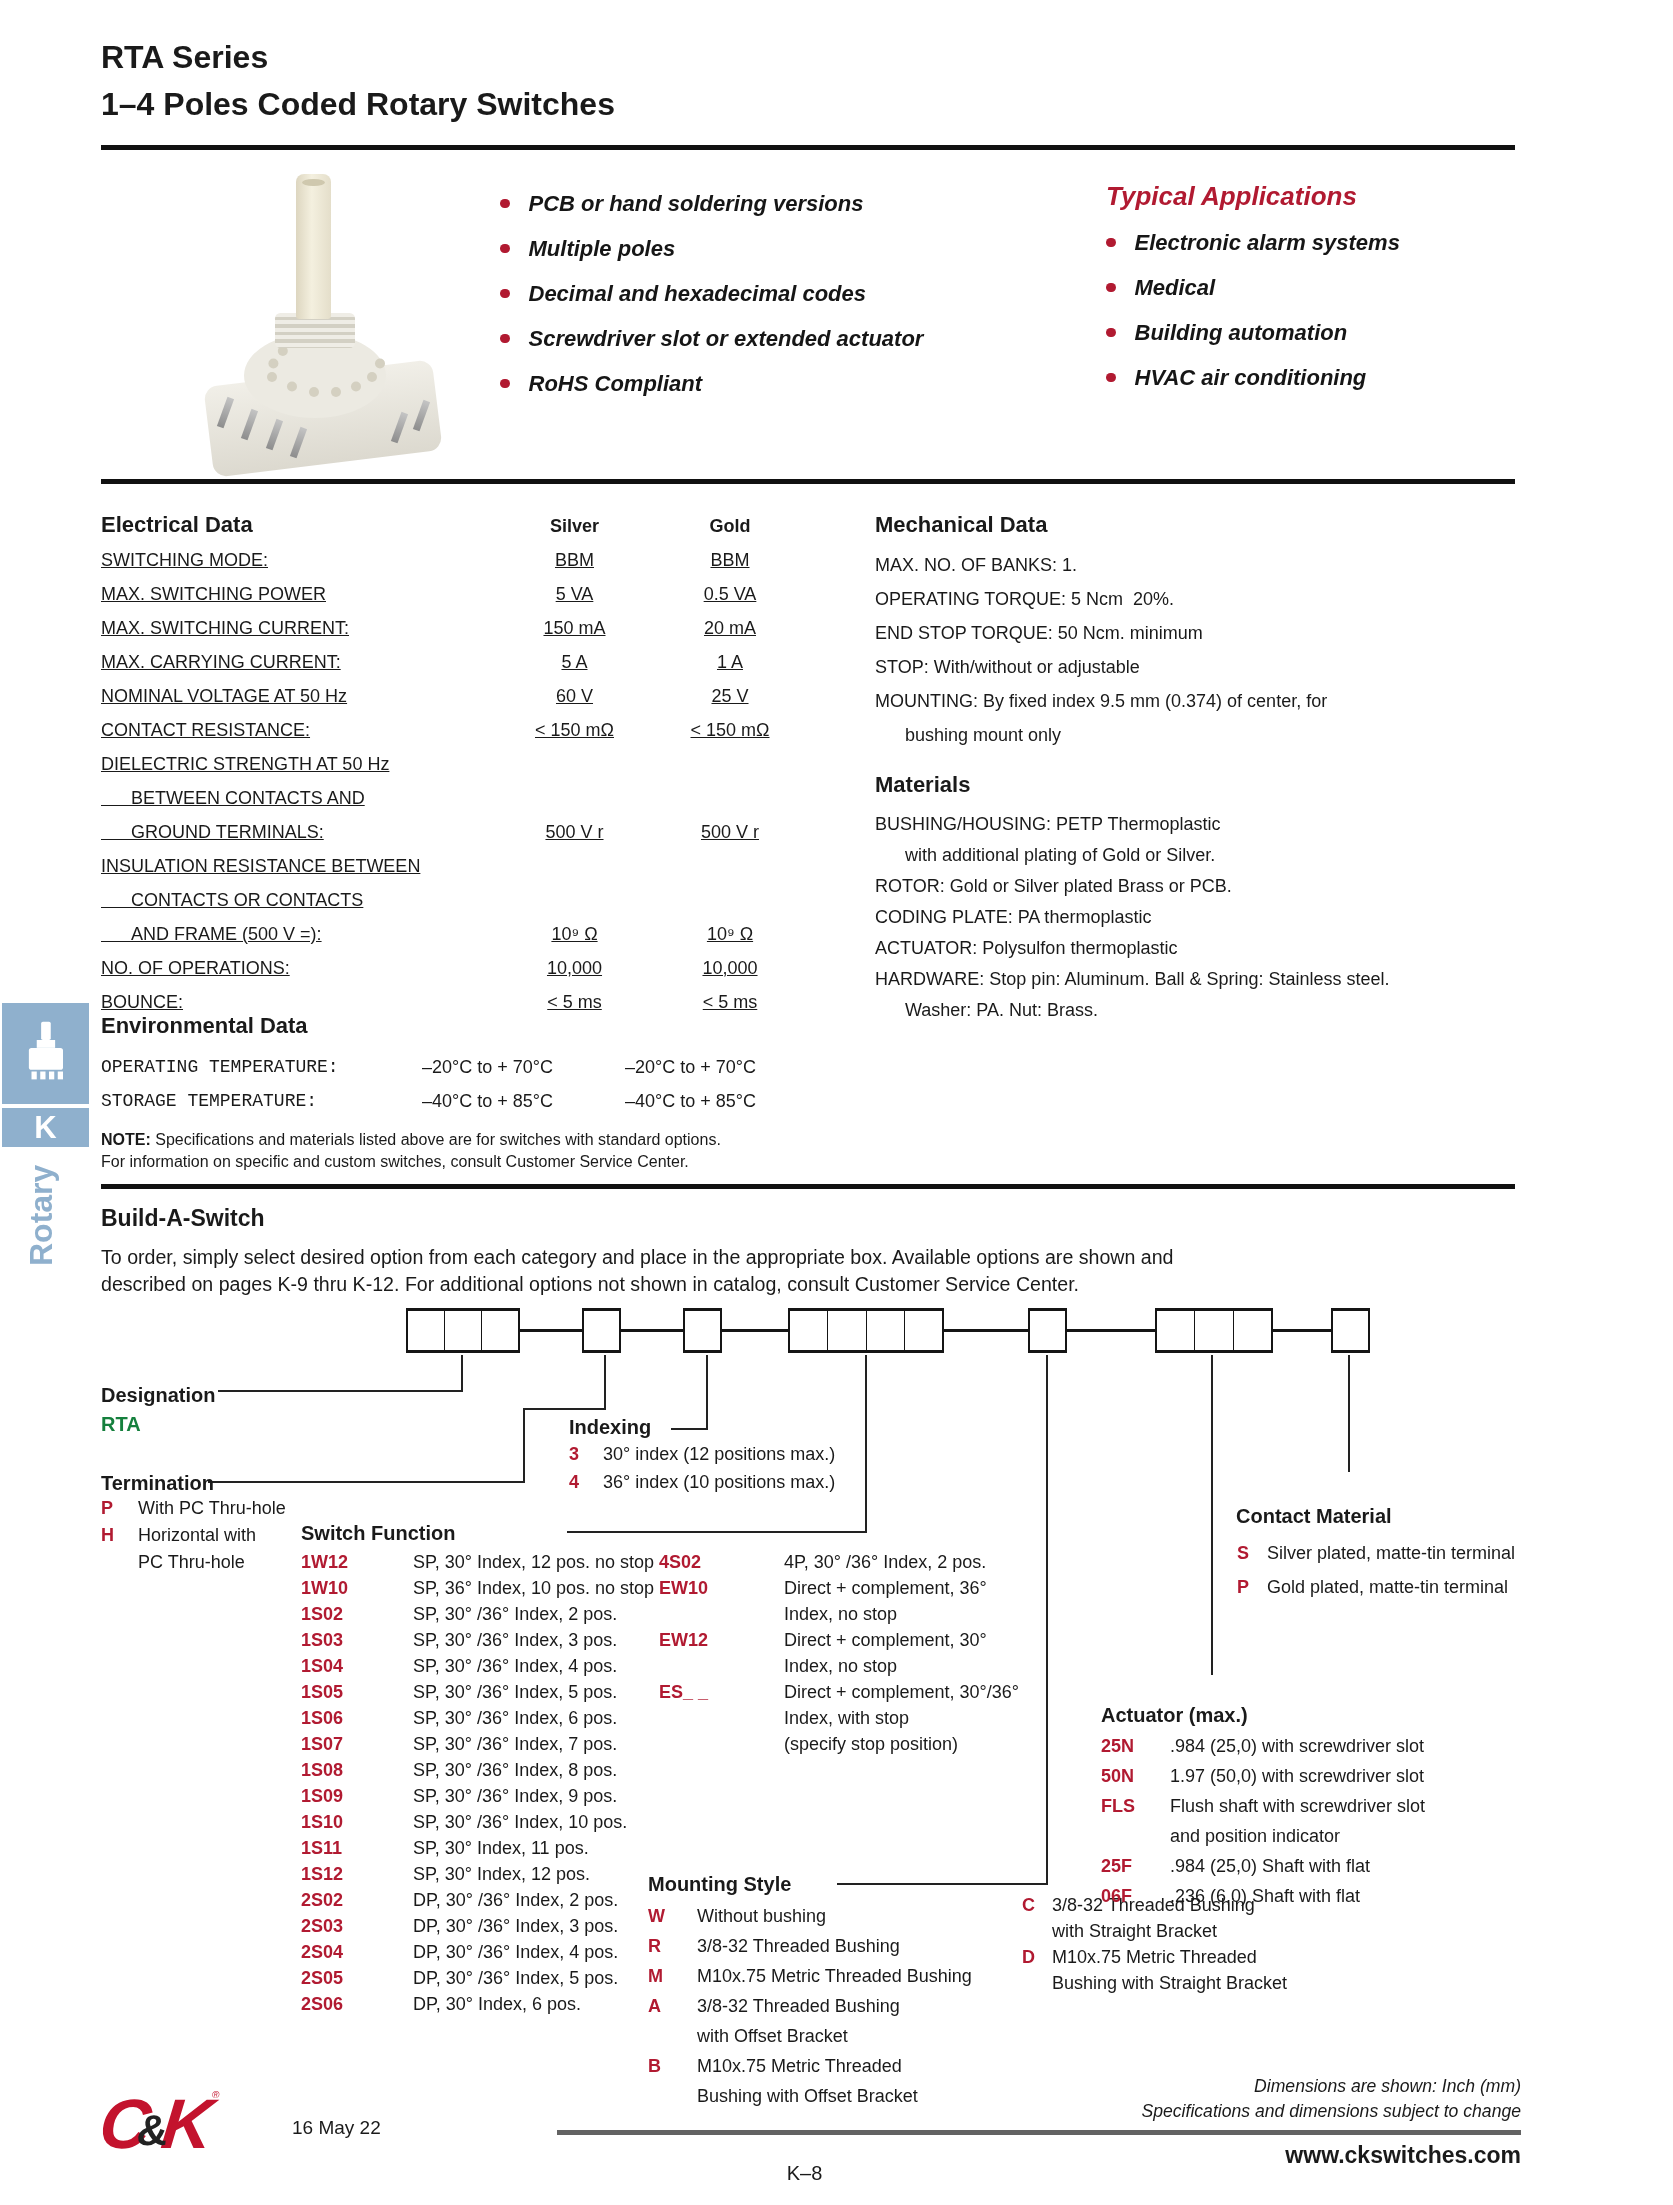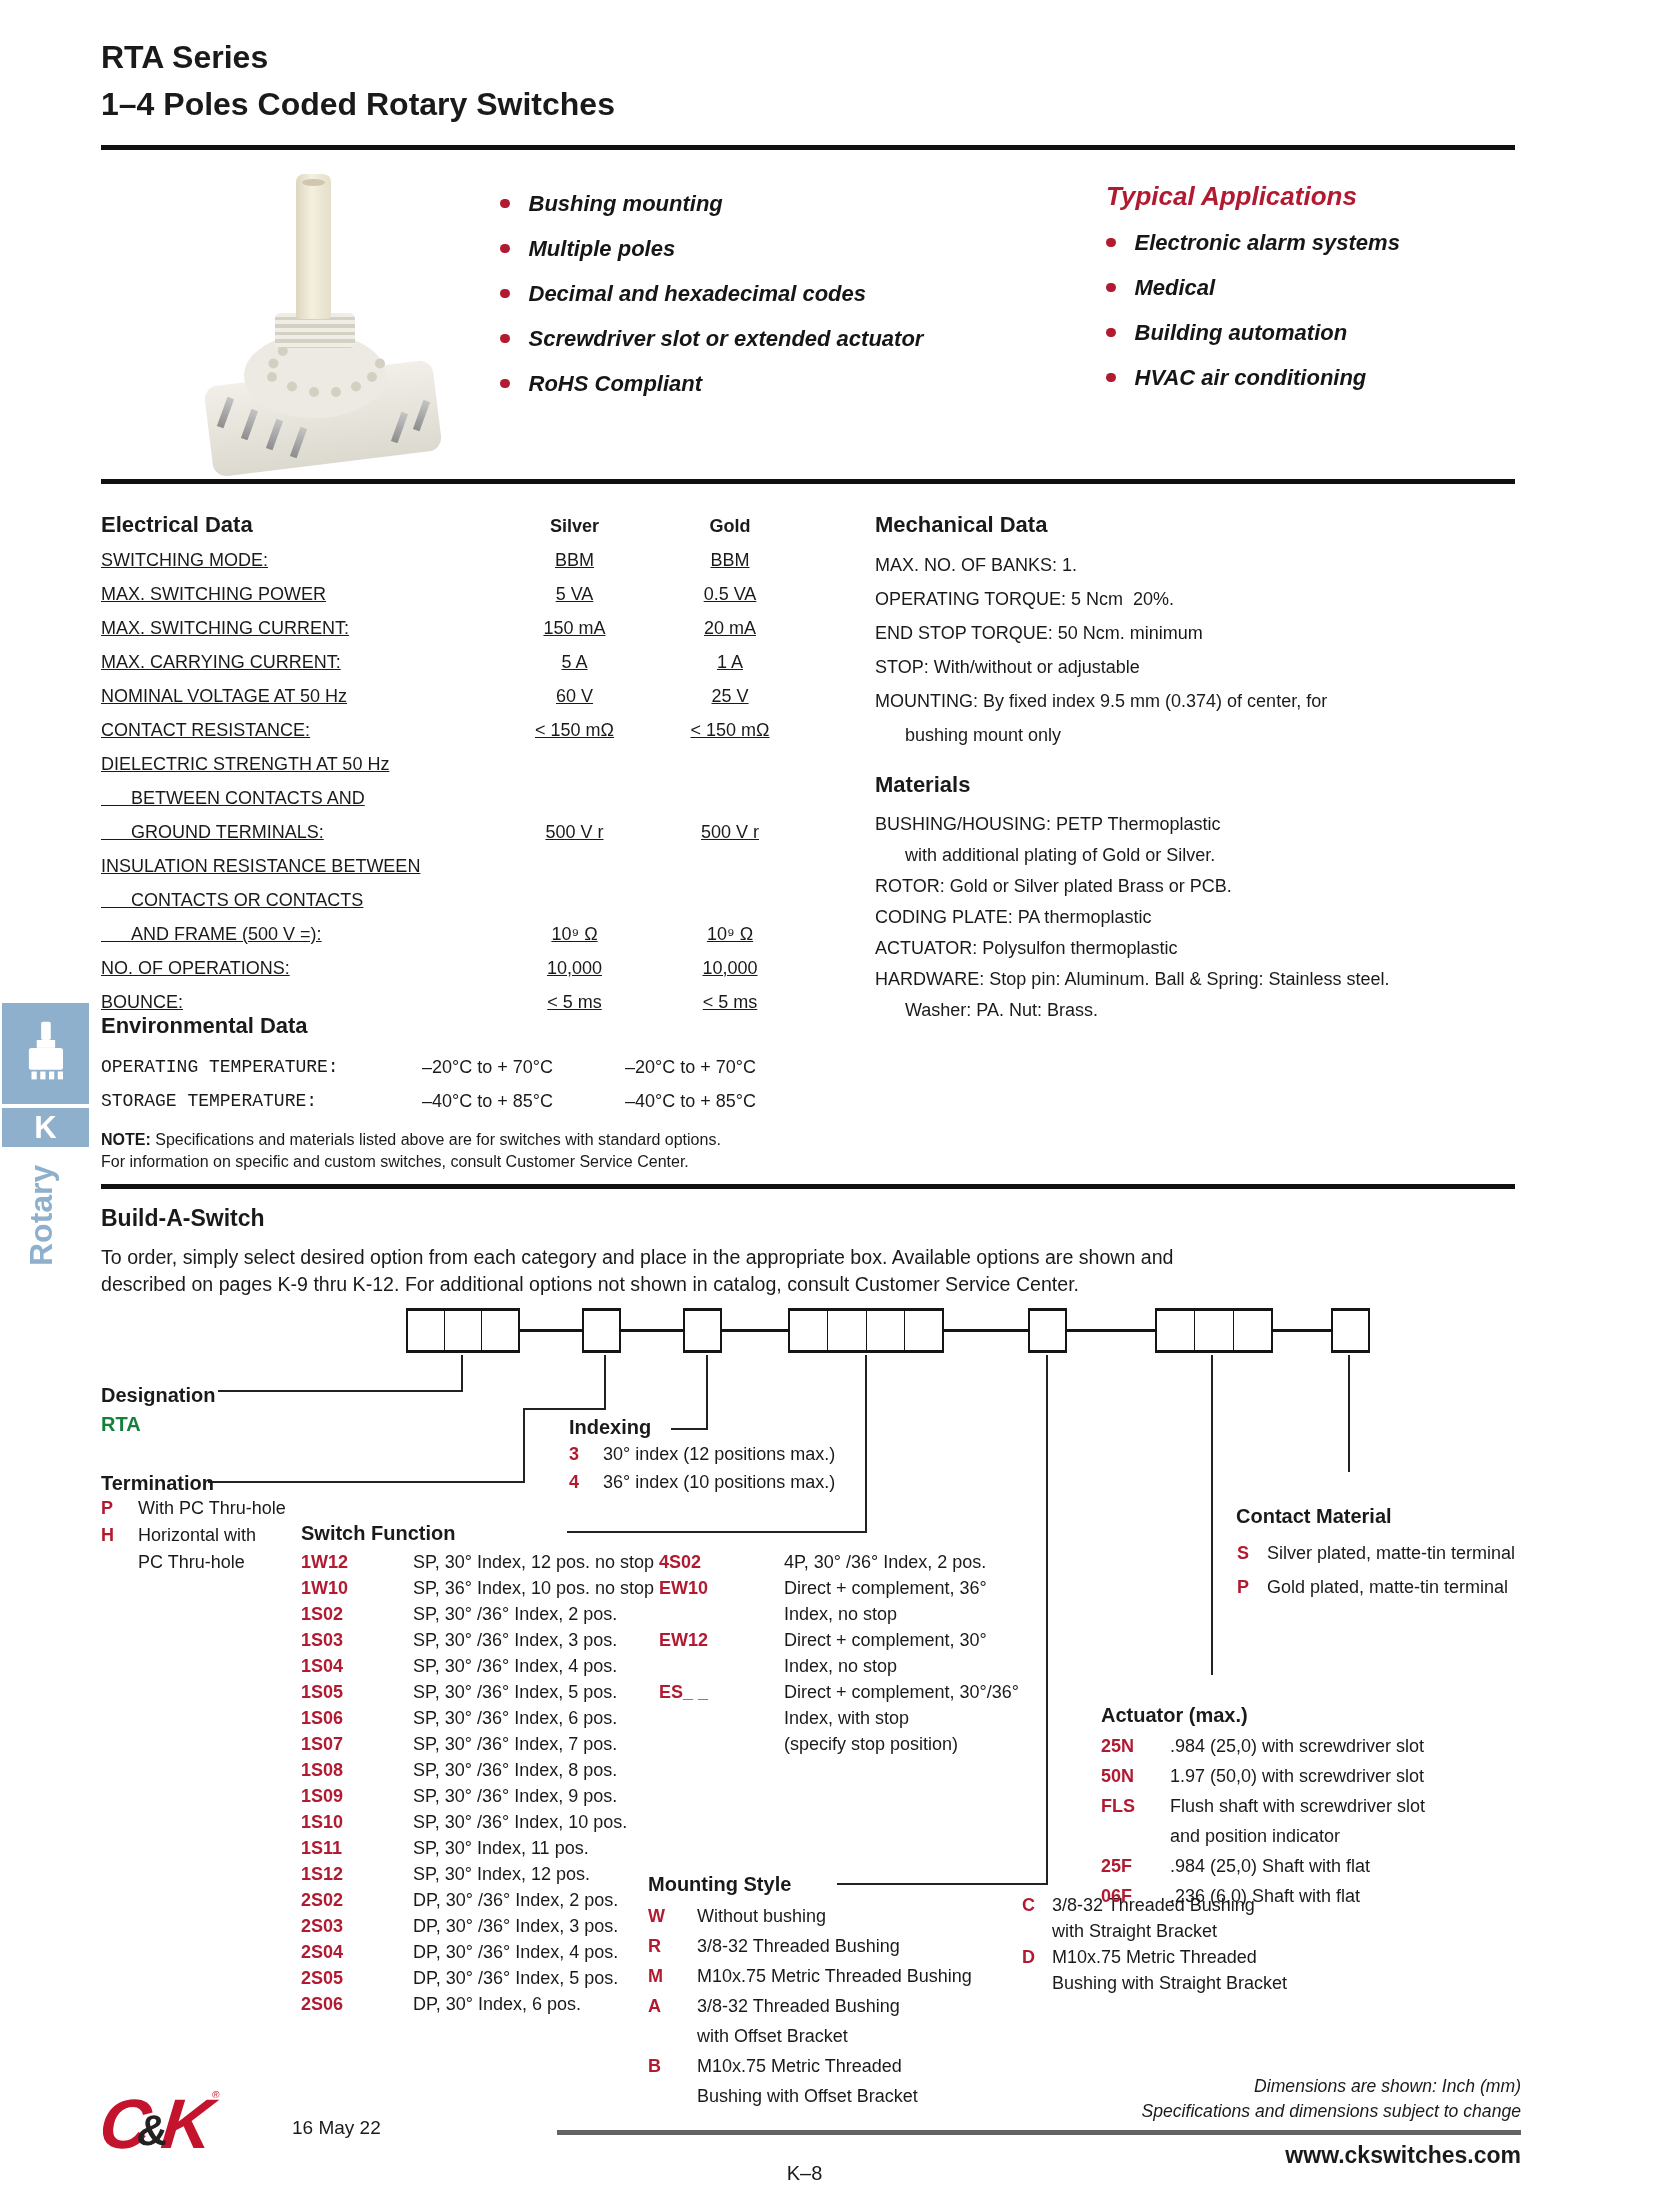--- a/index.html
+++ b/index.html
@@ -130,25 +130,25 @@
     <div class="pin" style="left:92px;top:253px;"></div>
     <div class="pin" style="left:193px;top:238px;"></div>
     <div class="pin" style="left:215px;top:226px;"></div>
     <div class="ph-plate"></div>
     <div class="ph-collar"></div>
     <div class="ph-shaft"></div>
   </div>
 
   <div class="features">
 
-
-      <div class="b-item">
-        <span class="dot"></span>
-        <span>Bushing mounting</span>
-      </div>
+      <div class="b-item">
+        <span class="dot"></span>
+        <span>PCB or hand soldering versions</span>
+      </div>
+
 
       <div class="b-item">
         <span class="dot"></span>
         <span>Multiple poles</span>
       </div>
 
       <div class="b-item">
         <span class="dot"></span>
         <span>Decimal and hexadecimal codes</span>
       </div>

